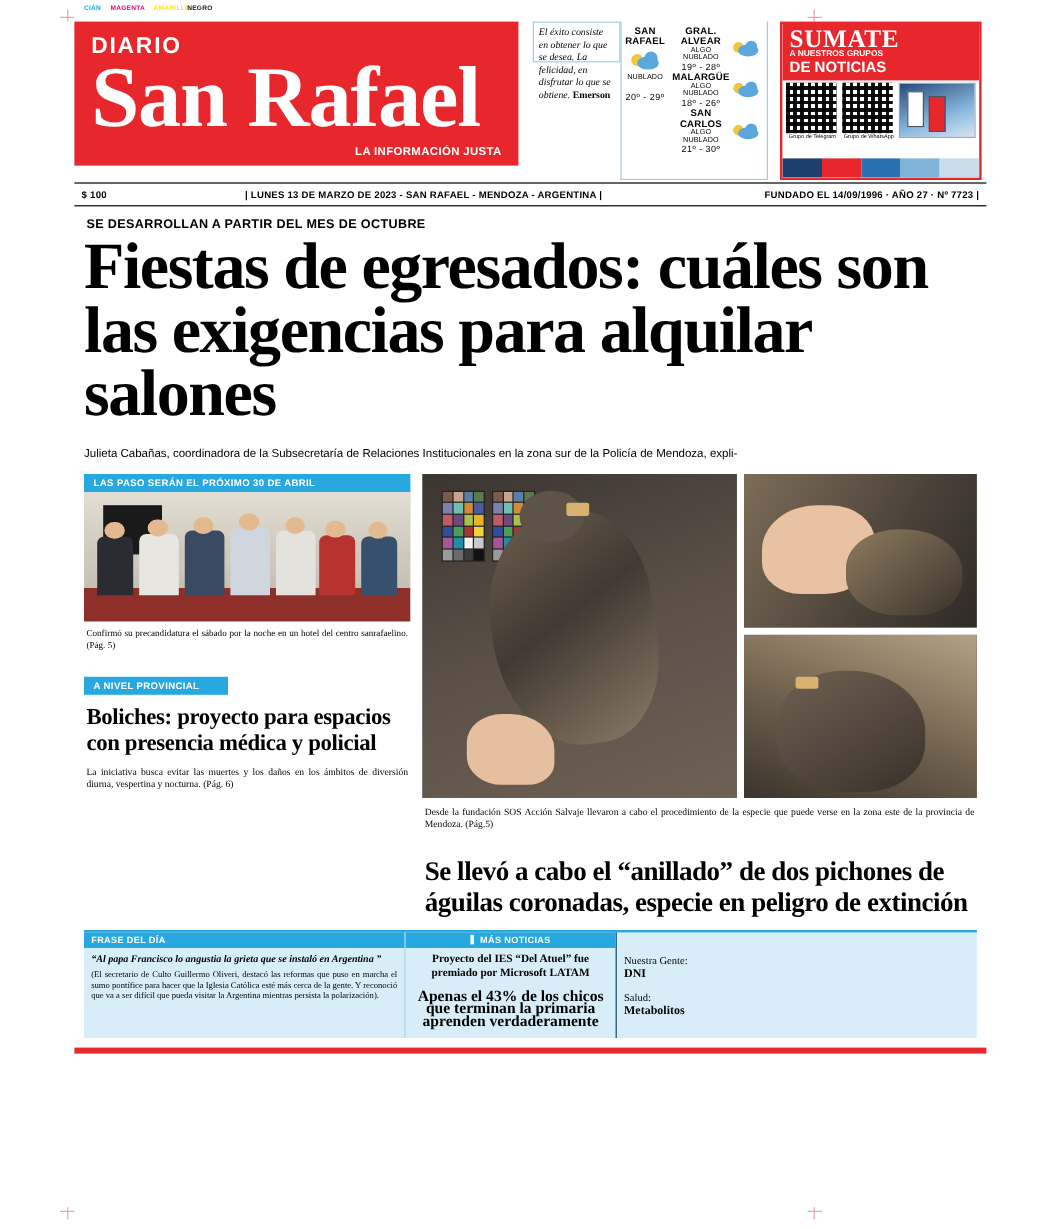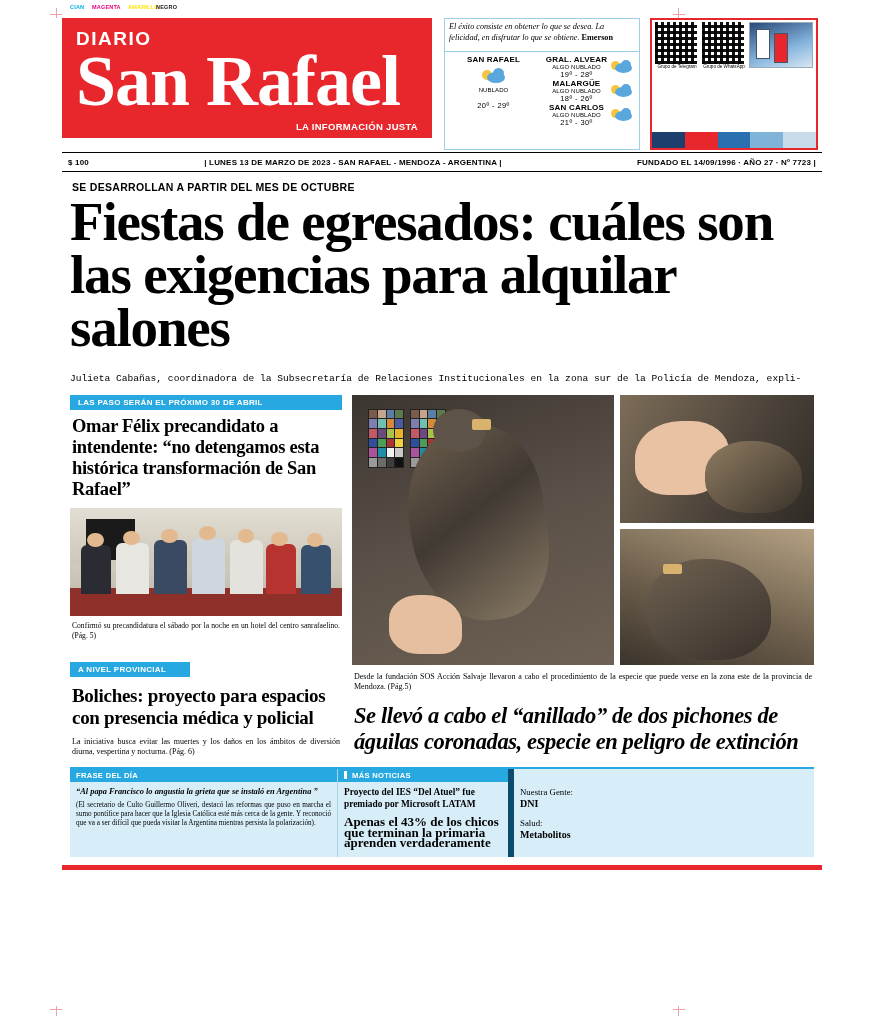--- a/index.html
+++ b/index.html
@@ -82,21 +82,21 @@
     bottom: 6px;
     font-size: 9.5px;
     font-weight: bold;
     letter-spacing: .3px;
   }
 
   .quote-weather {
     width: 196px;
     margin-left: 12px;
     display: flex;
-    flex-direction: column;
+    flex-direction: row;
   }
   .quote {
     border: 1px solid #9ecfe8;
     font-family: "Liberation Serif", serif;
     font-style: italic;
     font-size: 8.2px;
     line-height: 10.5px;
     padding: 3px 4px;
     height: 34px;
   }
@@ -216,21 +216,21 @@
     font-size: 55px;
     line-height: 53px;
     letter-spacing: -1.2px;
     margin: 0 0 0 8px;
     padding: 0;
   }
   .lede {
     display: flex;
     gap: 16px;
     margin: 18px 8px 10px 8px;
-    font-family: Liberation Mono, monospace;
+    font-family: Liberation Sans, sans-serif;
     font-size: 9.6px;
     line-height: 13px;
     text-align: justify;
   }
   .lede div { flex: 1; }
   .lede .pag { font-size: 8.4px; }
 
   
   .mid-grid {
     display: flex;
@@ -367,36 +367,35 @@
     background: #d9b36d;
     border-radius: 2px;
   }
 
   h2.eagle-head {
     font-family: "Liberation Serif", serif;
     font-weight: bold;
     font-size: 22.5px;
     line-height: 26px;
     letter-spacing: -.4px;
-    margin: 10px 0 0 2px;
-    font-style: italic;
+    margin: 20px 0 0 2px;
   }
 
   
   .bottom {
     margin: 10px 8px 0;
     background: #d7eef9;
     border-top: 2px solid #27a8e0;
     display: flex;
     padding: 0;
     height: 90px;
   }
   .b-col { padding: 0 6px 4px; }
   .b-col1 { width: 268px; border-right: 1px solid #a9d4ea; }
-  .b-col2 { width: 176px; border-right: 6px solid #0c4a6e; }
+  .b-col2 { width: 176px; border-right: 1px solid #0c4a6e; text-align: center; }
   .b-col3 { width: 148px; border-right: 1px solid #a9d4ea; }
   .b-col4 { flex: 1; }
   .b-tag {
     background: #27a8e0;
     color: #fff;
     font-size: 7.6px;
     font-weight: bold;
     letter-spacing: .3px;
     padding: 2px 6px;
     margin: 0 -6px 5px;
@@ -531,20 +530,25 @@
                 <div class="sun" style="left:1px;top:4px;width:9px;height:9px;"></div>
                 <div class="cloud" style="left:5px;top:6px;width:17px;height:10px;"></div>
                 <div class="cloud" style="left:11px;top:3px;width:10px;height:10px;"></div>
               </div>
             </div>
           </div>
         </div>
       </div>
 
       <div class="promo">
+        <div class="promo-top">
+          <div class="l1">SUMATE</div>
+          <div class="l2">A NUESTROS GRUPOS</div>
+          <div class="l3">DE NOTICIAS</div>
+        </div>
         <div class="promo-body">
           <div class="qr-wrap">
             <div class="qr"></div>
             <div>Grupo de Telegram</div>
           </div>
           <div class="qr-wrap">
             <div class="qr"></div>
             <div>Grupo de WhatsApp</div>
           </div>
           <div class="phones">
@@ -572,21 +576,20 @@
     <h1 class="main">Fiestas de egresados: cuáles son las exigencias para alquilar salones</h1>
     <div class="lede">
       <div>Julieta Cabañas, coordinadora de la Subsecretaría de Relaciones Institucionales en la zona sur de la Policía de Mendoza, expli-</div>
     </div>
 
     <div class="mid-grid">
 
       <div class="col-left">
 
         <div class="tagbar">LAS PASO SERÁN EL PRÓXIMO 30 DE ABRIL</div>
-        <h2 class="sec">Omar Félix precandidato a intendente: “no detengamos esta histórica transformación de San Rafael”</h2>
 
         <div class="photo group-photo">
           <div class="gp-wall"></div>
           <div class="gp-floor"></div>
           <div class="gp-banner"></div>
           <div class="person" style="left:4%;width:11%;height:46%;background:#2b2b33;"></div>
           <div class="head" style="left:6.4%;bottom:64%;width:6%;height:13%;"></div>
           <div class="person" style="left:17%;width:12%;height:48%;background:#e8e6e1;"></div>
           <div class="head" style="left:19.6%;bottom:66%;width:6%;height:13%;"></div>
           <div class="person" style="left:31%;width:12%;height:50%;background:#3a4a63;"></div>

